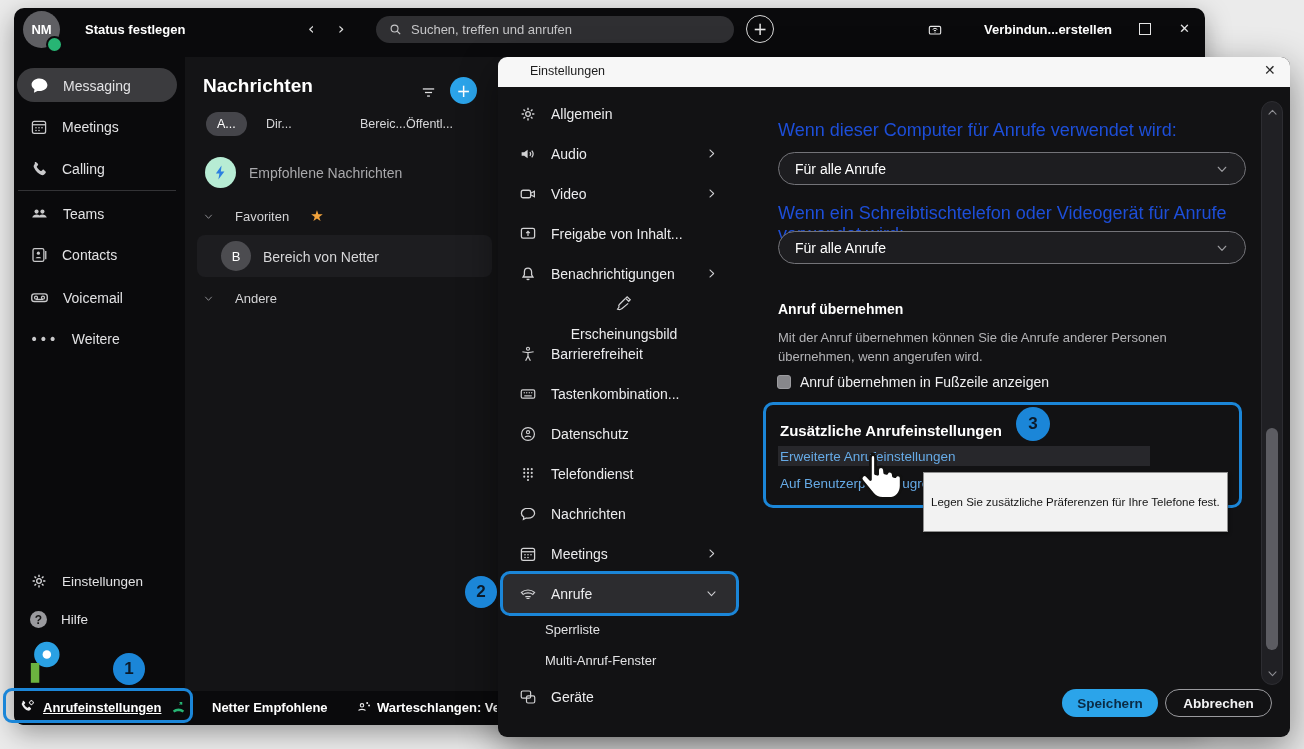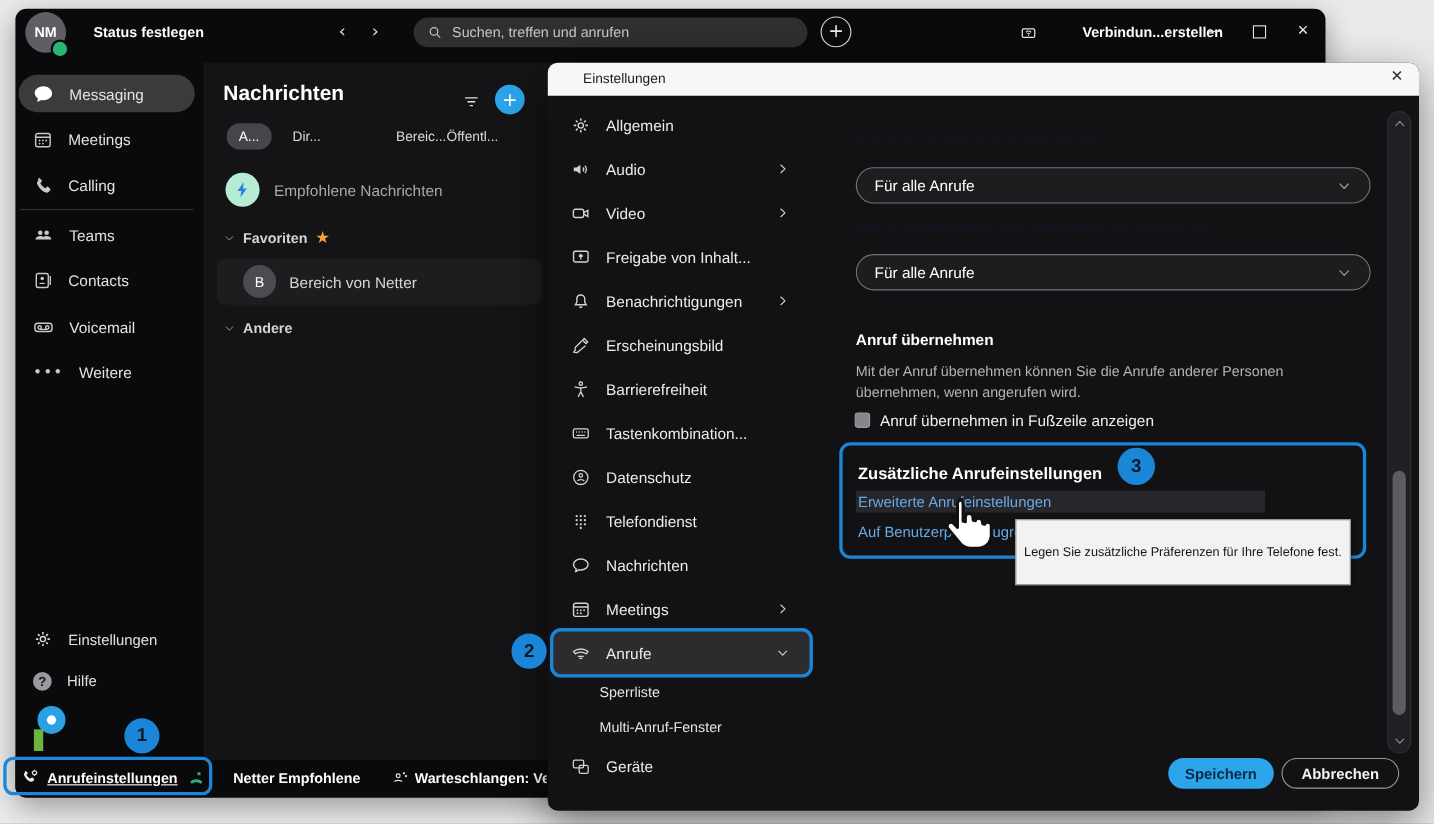--- a/index.html
+++ b/index.html
@@ -40,21 +40,21 @@
   .help-circle{width:17px;height:17px;border-radius:50%;background:#9a9a9e;color:#151515;
     display:flex;align-items:center;justify-content:center;font-size:12px;font-weight:bold;}
 
   
   #msg-title{left:203px;top:75px;color:#fff;font-size:19px;font-weight:bold;}
   .tab{position:absolute;top:112px;height:24px;display:flex;align-items:center;color:#d8d8da;font-size:12.5px;}
   .tab.active{background:#45454a;border-radius:13px;padding:0 11px;color:#fff;}
   .mint-avatar{width:31px;height:31px;border-radius:50%;background:#b7ecd4;display:flex;align-items:center;justify-content:center;}
   .b-avatar{width:30px;height:30px;border-radius:50%;background:#4c4c50;color:#fff;font-size:13px;
     display:flex;align-items:center;justify-content:center;}
-  .sec-row{position:absolute;display:flex;align-items:center;gap:7px;color:#d4d4d6;font-size:13px;font-weight:bold;}
+  .sec-row{position:absolute;display:flex;align-items:center;gap:21px;color:#d4d4d6;font-size:13px;}
   .sec-chev{color:#9a9a9e;}
   .star{color:#f1a33c;font-size:15px;}
   .space-row-bg{left:197px;top:235px;width:295px;height:42px;background:#1d1d20;border-radius:8px;}
 
   
   .footer-text{color:#fff;font-size:13px;font-weight:bold;}
   #callout-1{left:3px;top:688px;width:190px;height:35px;border:3px solid #1b86d8;border-radius:9px;box-sizing:border-box;}
   .badge{width:32px;height:32px;border-radius:50%;background:#1b86d8;color:#0b1b2b;font-weight:bold;
     font-size:17px;display:flex;align-items:center;justify-content:center;z-index:60;}
 
@@ -66,21 +66,21 @@
   #dialog-close{left:1264px;top:62px;color:#2b2b2b;font-size:14px;z-index:22;}
 
   .menu-row{position:absolute;left:519px;width:210px;height:40px;display:flex;align-items:center;gap:14px;
     color:#ececee;font-size:14px;z-index:22;}
   .menu-row .ic{color:#d2d2d4;}
   .menu-chev{position:absolute;left:705px;color:#cfcfd2;z-index:23;}
   #active-menu-pill{left:500px;top:571px;width:239px;height:45px;border:3px solid #1b86d8;border-radius:10px;
     background:#2c2c2f;box-sizing:border-box;z-index:21;}
   .submenu-row{position:absolute;left:545px;color:#e2e2e4;font-size:13px;z-index:22;}
 
-  .content-label{position:absolute;color:#0f172a;font-size:10px;z-index:22;}
+  .content-label{position:absolute;color:#1d4ed8;font-size:18px;z-index:22;}
   .select{position:absolute;left:778px;width:468px;height:33px;border:1px solid #737378;border-radius:17px;
     background:#1d1d20;box-sizing:border-box;display:flex;align-items:center;color:#fff;font-size:14px;
     padding:0 16px;z-index:22;}
   .select .chev{margin-left:auto;color:#9a9a9e;}
   .section-title{position:absolute;color:#fff;font-size:14px;font-weight:bold;z-index:22;}
   .desc{position:absolute;color:#b4b4b7;font-size:13px;z-index:22;}
   #checkbox{left:777px;top:375px;width:14px;height:14px;background:#87878b;border:1px solid #9c9ca0;
     border-radius:3px;box-sizing:border-box;z-index:22;}
   .checkbox-label{left:800px;top:374px;color:#efeff1;font-size:14px;z-index:22;}
 
@@ -484,21 +484,21 @@
         <use href="#s-bell"></use>
       </svg>
     </span>
   <span>Benachrichtigungen</span>
 </div>
 <span class="menu-chev ic" style="top:267px;">
     <svg width="13" height="13">
       <use href="#s-chev"></use>
     </svg>
   </span>
-<div class="menu-row" style="top:294px;">
+<div class="menu-row" style="top:294px;flex-direction:column;">
   <span class="ic">
       <svg width="18" height="18">
         <use href="#s-brush"></use>
       </svg>
     </span>
   <span>Erscheinungsbild</span>
 </div>
 <div class="menu-row" style="top:334px;">
   <span class="ic">
       <svg width="18" height="18">

